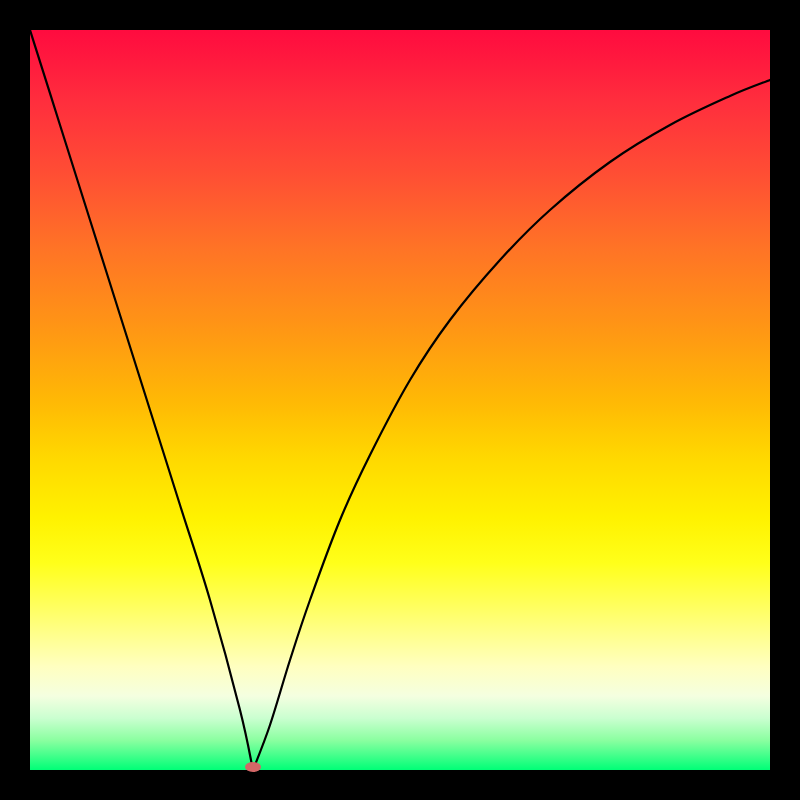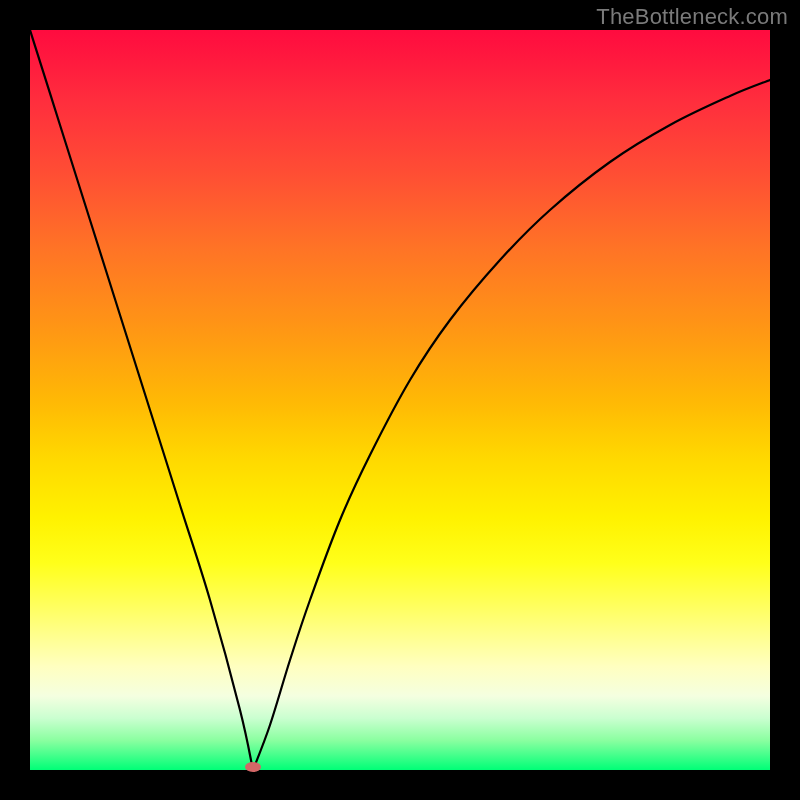--- a/index.html
+++ b/index.html
@@ -70,14 +70,13 @@
 </head>
 <body>
 
 <div class="frame">
   <div class="plot">
     <svg class="curve-svg" viewBox="0 0 740 740" preserveAspectRatio="none">
       <path id="curve-path" d="M 0 0 C 5.3999999999999995 17.099999999999998, 19.200000000000003 60.800000000000004, 30 95 C 40.8 129.2, 49.2 155.8, 60 190 C 70.8 224.2, 79.2 250.8, 90 285 C 100.8 319.2, 109.2 345.8, 120 380 C 130.8 414.2, 139.2 440.8, 150 475 C 160.8 509.2, 169.2 533.1, 180 570 C 190.8 606.9, 202.26 649.4, 210 680 C 217.74 710.6, 220.66 729.2, 223 740  C 226.06 731.9, 233.34 714.8, 240 695 C 246.66 675.2, 252.8 652.5, 260 630 C 267.2 607.5, 271 595.2, 280 570 C 289 544.8, 299.2 516.1, 310 490 C 320.8 463.9, 327.4 450.2, 340 425 C 352.6 399.8, 365.6 374.3, 380 350 C 394.4 325.7, 403.8 311.6, 420 290 C 436.2 268.4, 452 249.8, 470 230 C 488 210.2, 500.2 197.64, 520 180 C 539.8 162.36, 558.4 147.3, 580 132 C 601.6 116.7, 618.4 106.88, 640 95 C 661.6 83.12, 682 74.1, 700 66 C 718 57.9, 732.8 52.88, 740 50" fill="none" stroke="#000" stroke-width="2.2" stroke-linejoin="round" stroke-linecap="round"></path>
     </svg>
     <div class="marker" id="min-marker" style="left: 223px; top: 737px;"></div>
   </div>
-  <div class="attribution">TheBottleneck.com</div>
 </div>
 
 </body></html>

